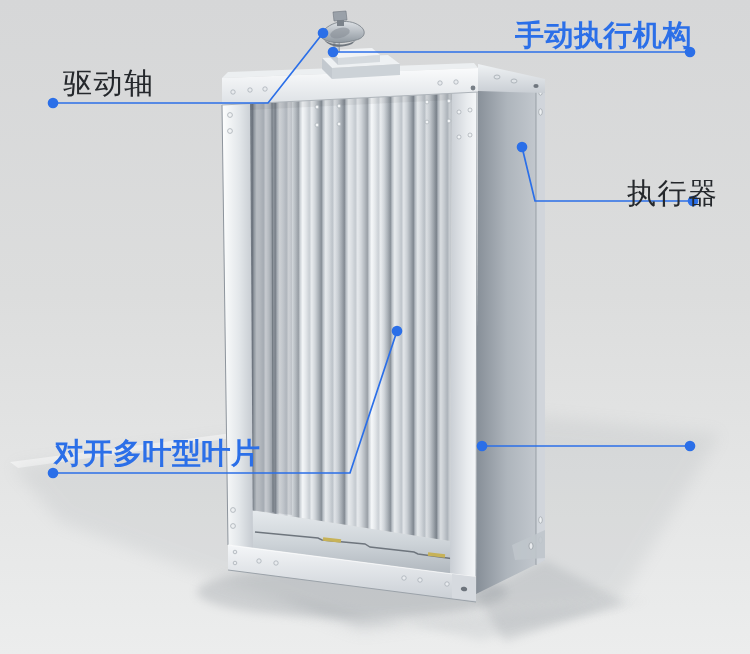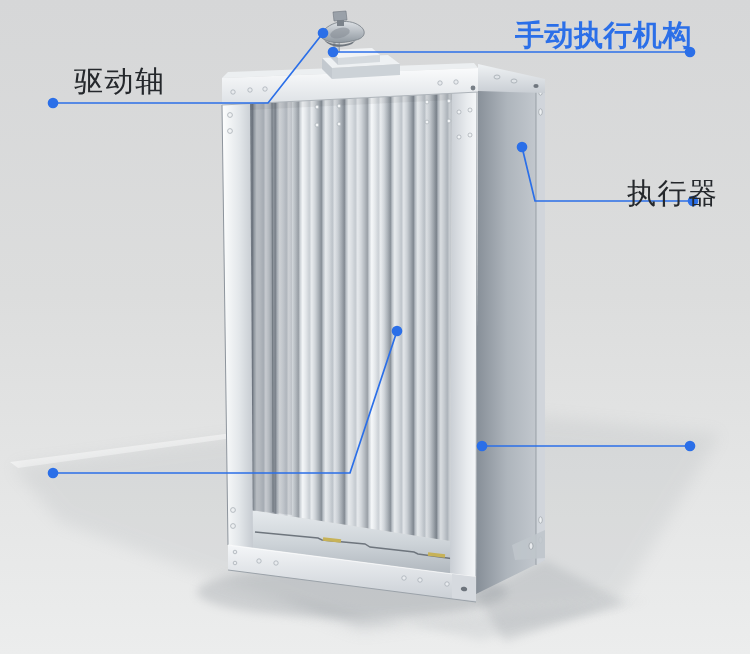--- a/index.html
+++ b/index.html
@@ -8,21 +8,21 @@
     font-family:"Liberation Sans","DejaVu Sans",sans-serif;
     background:linear-gradient(180deg,#d6d7d8 0%,#dcdddd 45%,#eceded 100%);
   }
   .stage svg{position:absolute;left:0;top:0;}
   .callout-label{
     position:absolute;font-size:29px;line-height:1.1;color:#25282c;
     letter-spacing:1.5px;white-space:nowrap;font-weight:500;
   }
   .callout-label.accent{color:#2b6fe8;font-weight:bold;letter-spacing:0.5px;}
   .lbl-manual{top:20px;right:58px;}
-  .lbl-drive{top:68px;left:74px;font-family:Liberation Mono, monospace;}
+  .lbl-drive{top:68px;left:63px;}
   .lbl-actuator{top:178px;left:627px;text-align:right;}
   .lbl-valve{top:411px;left:602px;}
   .lbl-blades{top:438px;left:54px;}
 </style>
 </head>
 <body>
 
 <div class="stage">
 
   <svg width="750" height="654" viewBox="0 0 750 654">
@@ -256,13 +256,14 @@
     </g>
   </svg>
 
   <div class="callout-label accent lbl-manual">手动执行机构</div>
 
   <div class="callout-label lbl-drive">驱动轴</div>
 
   <div class="callout-label lbl-actuator">执行器</div>
 
 
+  <div class="callout-label accent lbl-blades">对开多叶型叶片</div>
 </div>
 
 </body></html>

